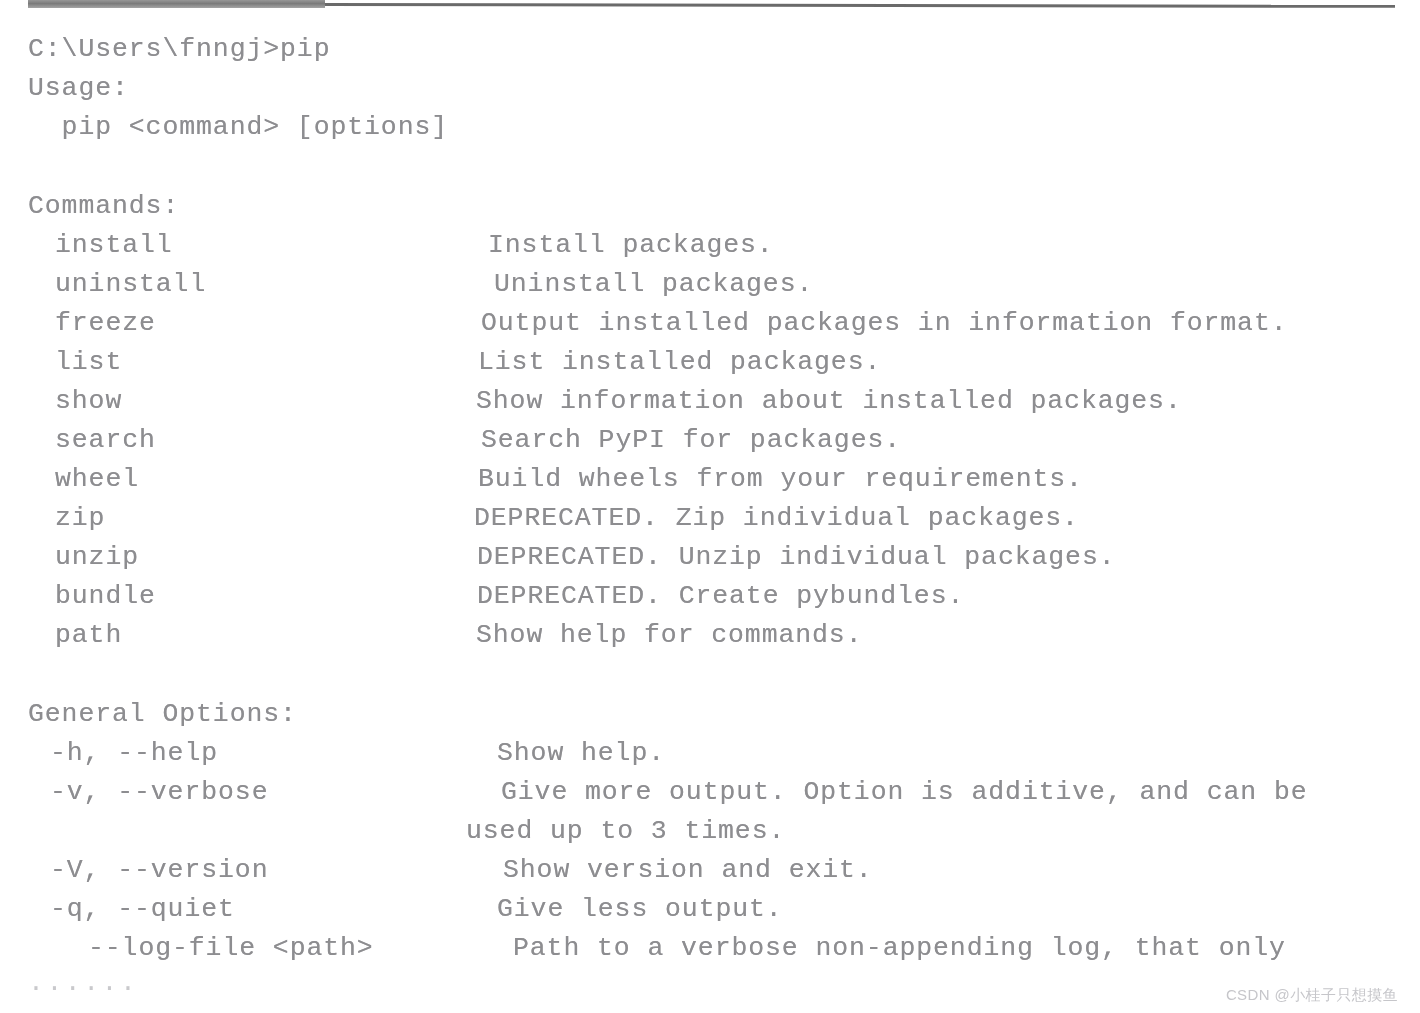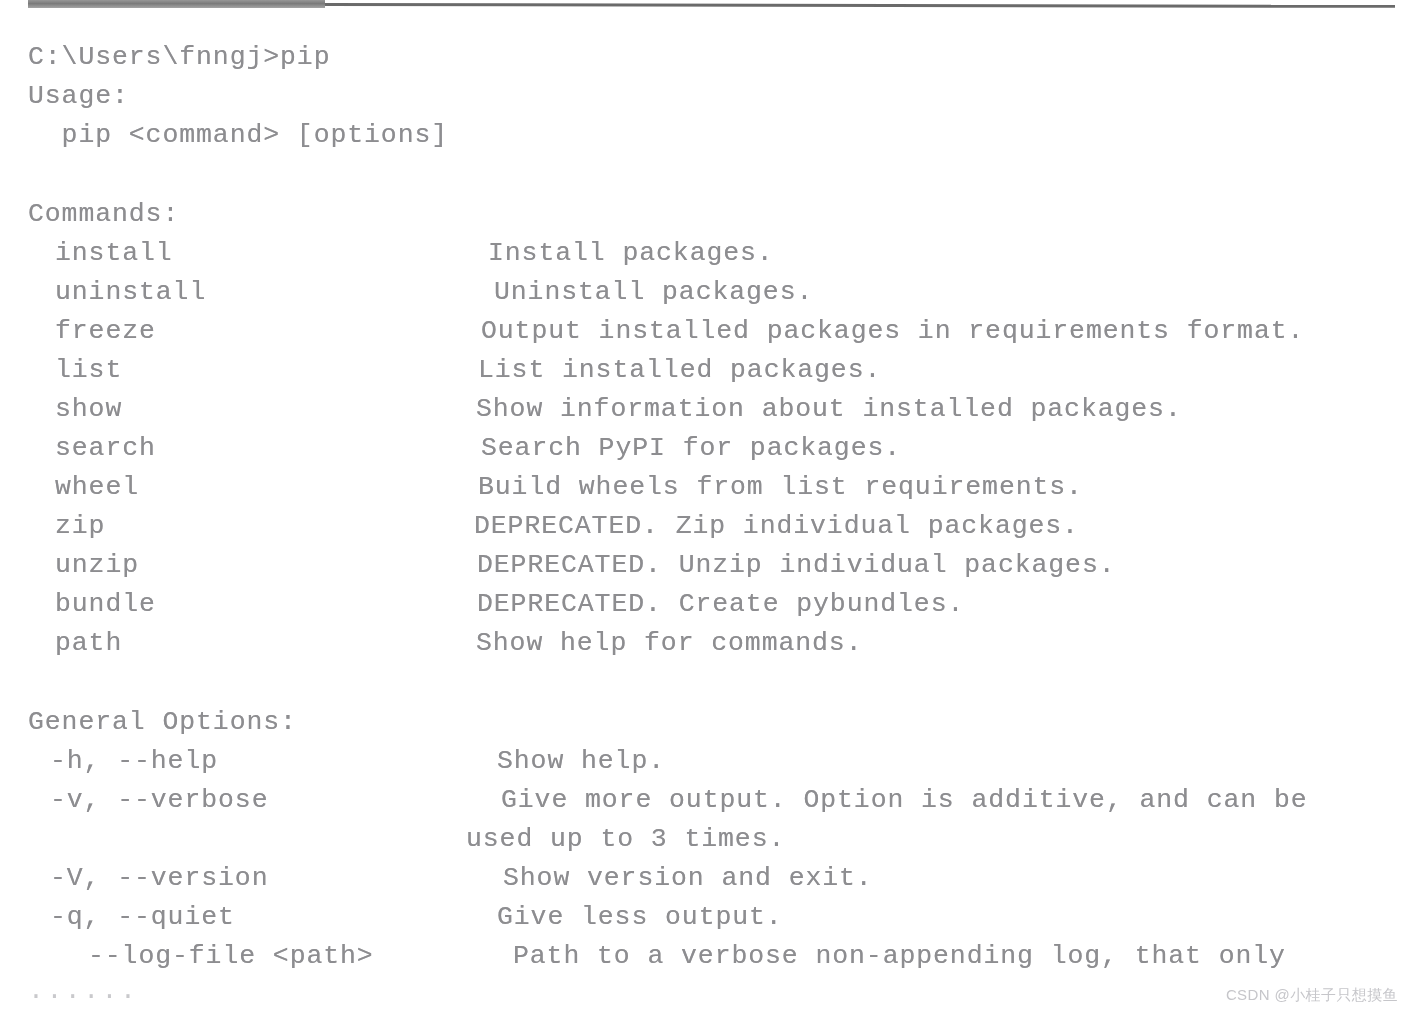--- a/index.html
+++ b/index.html
@@ -42,21 +42,21 @@
     width: 1070px;
     height: 3px;
     background: #6a6a6a;
     transform: rotate(0.10deg);
     transform-origin: left center;
   }
 
   
   #page {
     position: absolute;
-    top: 16px;
+    top: 8px;
     left: 0;
     width: 1420px;
     height: 730px;
   }
 
   .line {
     position: absolute;
     white-space: pre;
     font-size: 26.5px;
     line-height: 1;
@@ -117,25 +117,25 @@
   <div class="line col-a indent1" style="top:380px;text-align:center;">show</div>
   <div class="line col-a indent1" style="top:419px;">search</div>
   <div class="line col-a indent1" style="top:458px;">wheel</div>
   <div class="line col-a indent1" style="top:497px;">zip</div>
   <div class="line col-a indent1" style="top:536px;">unzip</div>
   <div class="line col-a indent1" style="top:575px;">bundle</div>
   <div class="line col-a indent1" style="top:614px;">path</div>
 
   <div class="line col-b" style="top:224px; left:488px;">Install packages.</div>
   <div class="line col-b" style="top:263px; left:494px;">Uninstall packages.</div>
-  <div class="line col-b" style="top:302px; left:481px;">Output installed packages in requirements format.</div>
+  <div class="line col-b" style="top:302px; left:481px;">Output installed packages in information format.</div>
   <div class="line col-b" style="top:341px; left:478px;">List installed packages.</div>
   <div class="line col-b" style="top:380px; left:476px;">Show information about installed packages.</div>
   <div class="line col-b" style="top:419px; left:481px;">Search PyPI for packages.</div>
-  <div class="line col-b" style="top:458px; left:478px;">Build wheels from list requirements.</div>
+  <div class="line col-b" style="top:458px; left:478px;">Build wheels from your requirements.</div>
   <div class="line col-b" style="top:497px; left:474px;">DEPRECATED. Zip individual packages.</div>
   <div class="line col-b" style="top:536px; left:477px;">DEPRECATED. Unzip individual packages.</div>
   <div class="line col-b" style="top:575px; left:477px;">DEPRECATED. Create pybundles.</div>
   <div class="line col-b" style="top:614px; left:476px;">Show help for commands.</div>
 
   <div class="line col-a" style="top:693px;">General Options:</div>
 
   <div class="line col-a" style="top:732px; left:50px;">-h, --help</div>
   <div class="line col-a" style="top:771px; left:50px;">-v, --verbose</div>
   <div class="line col-a" style="top:849px; left:50px;">-V, --version</div>

